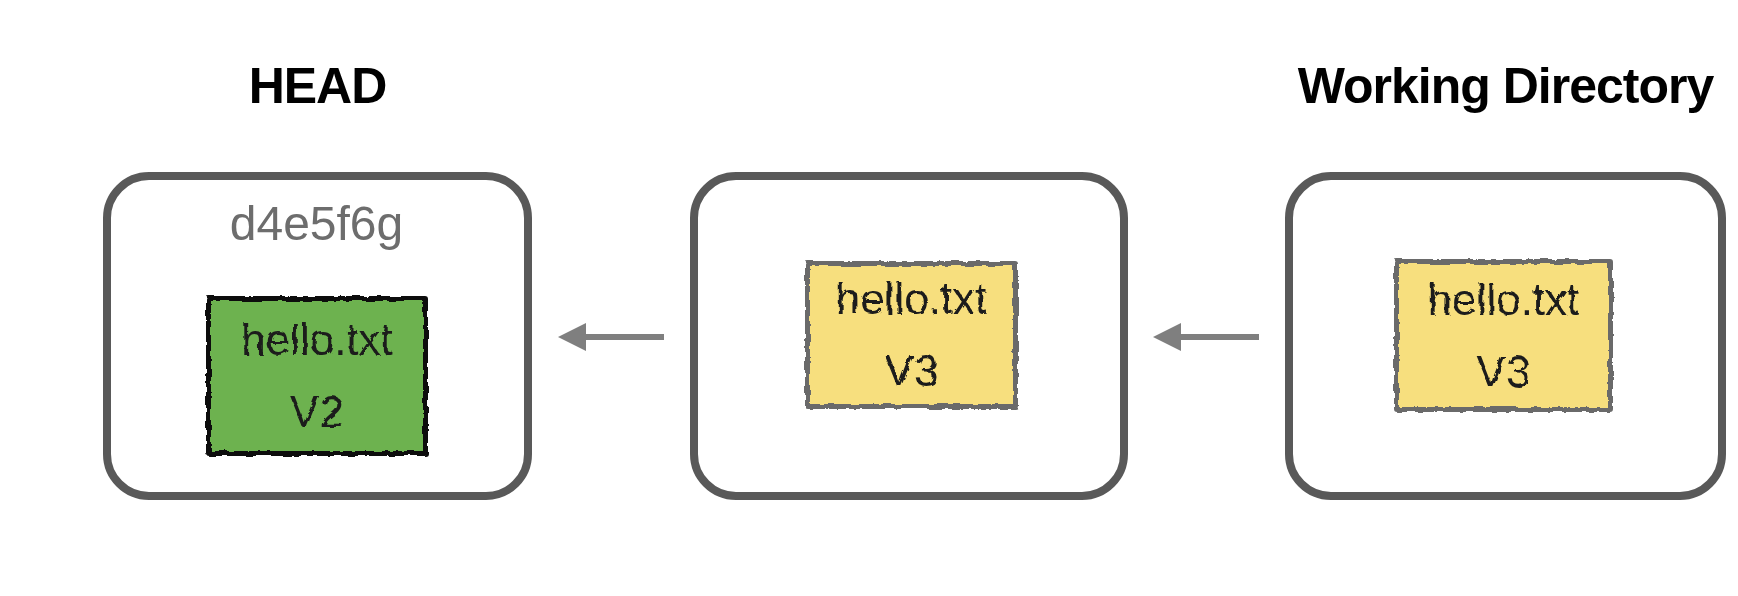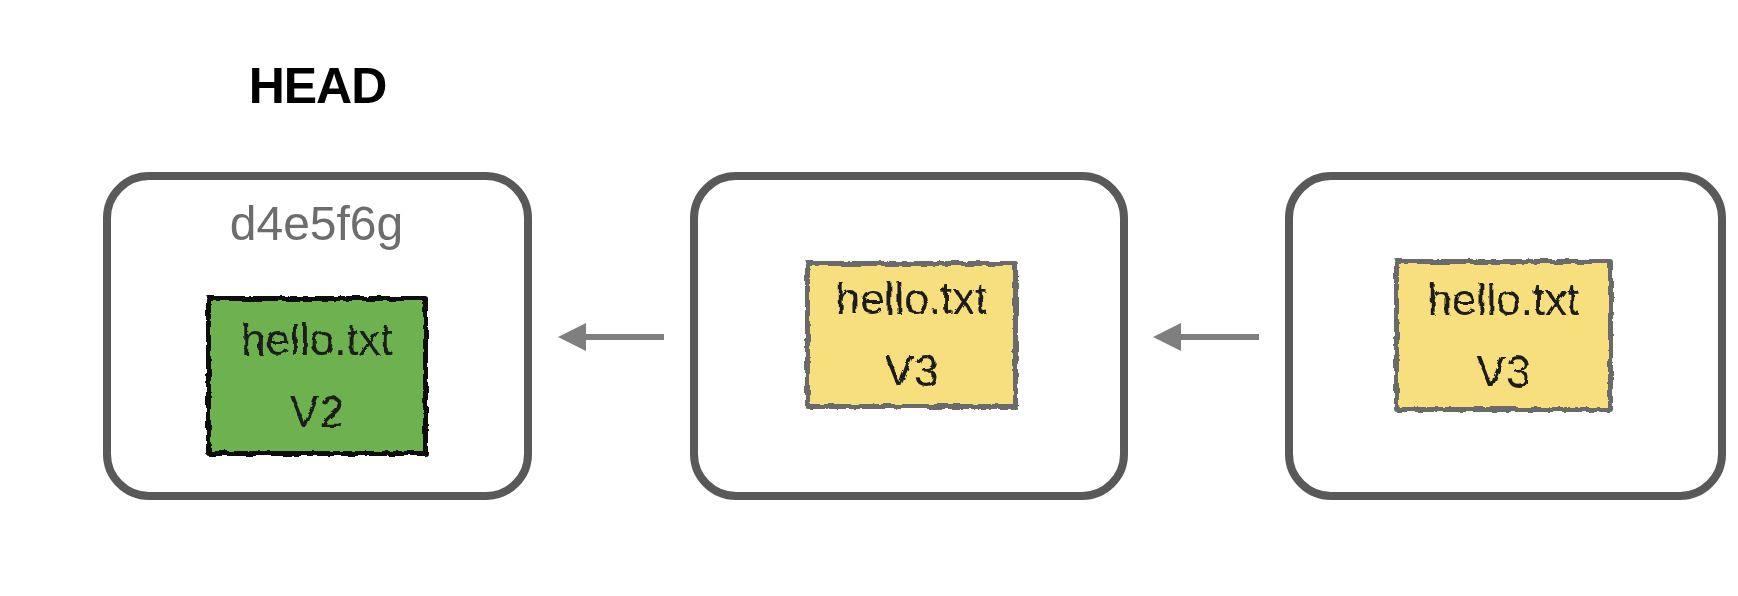--- a/index.html
+++ b/index.html
@@ -113,20 +113,21 @@
 <div class="canvas">
 
   <svg class="svg-defs" aria-hidden="true">
     <filter id="roughen" x="-5%" y="-5%" width="110%" height="110%">
       <feTurbulence type="fractalNoise" baseFrequency="0.09" numOctaves="3" seed="7" result="noise"></feTurbulence>
       <feDisplacementMap in="SourceGraphic" in2="noise" scale="5"></feDisplacementMap>
     </filter>
   </svg>
 
   <div class="title t-head">HEAD</div>
+  <div class="title t-wd">Working Directory</div>
 
   <div class="area a-head">
     <div class="commit">d4e5f6g</div>
     <div class="file file-green">
       <span>hello.txt</span>
       <span>V2</span>
     </div>
   </div>
 
   <div class="area a-index">

